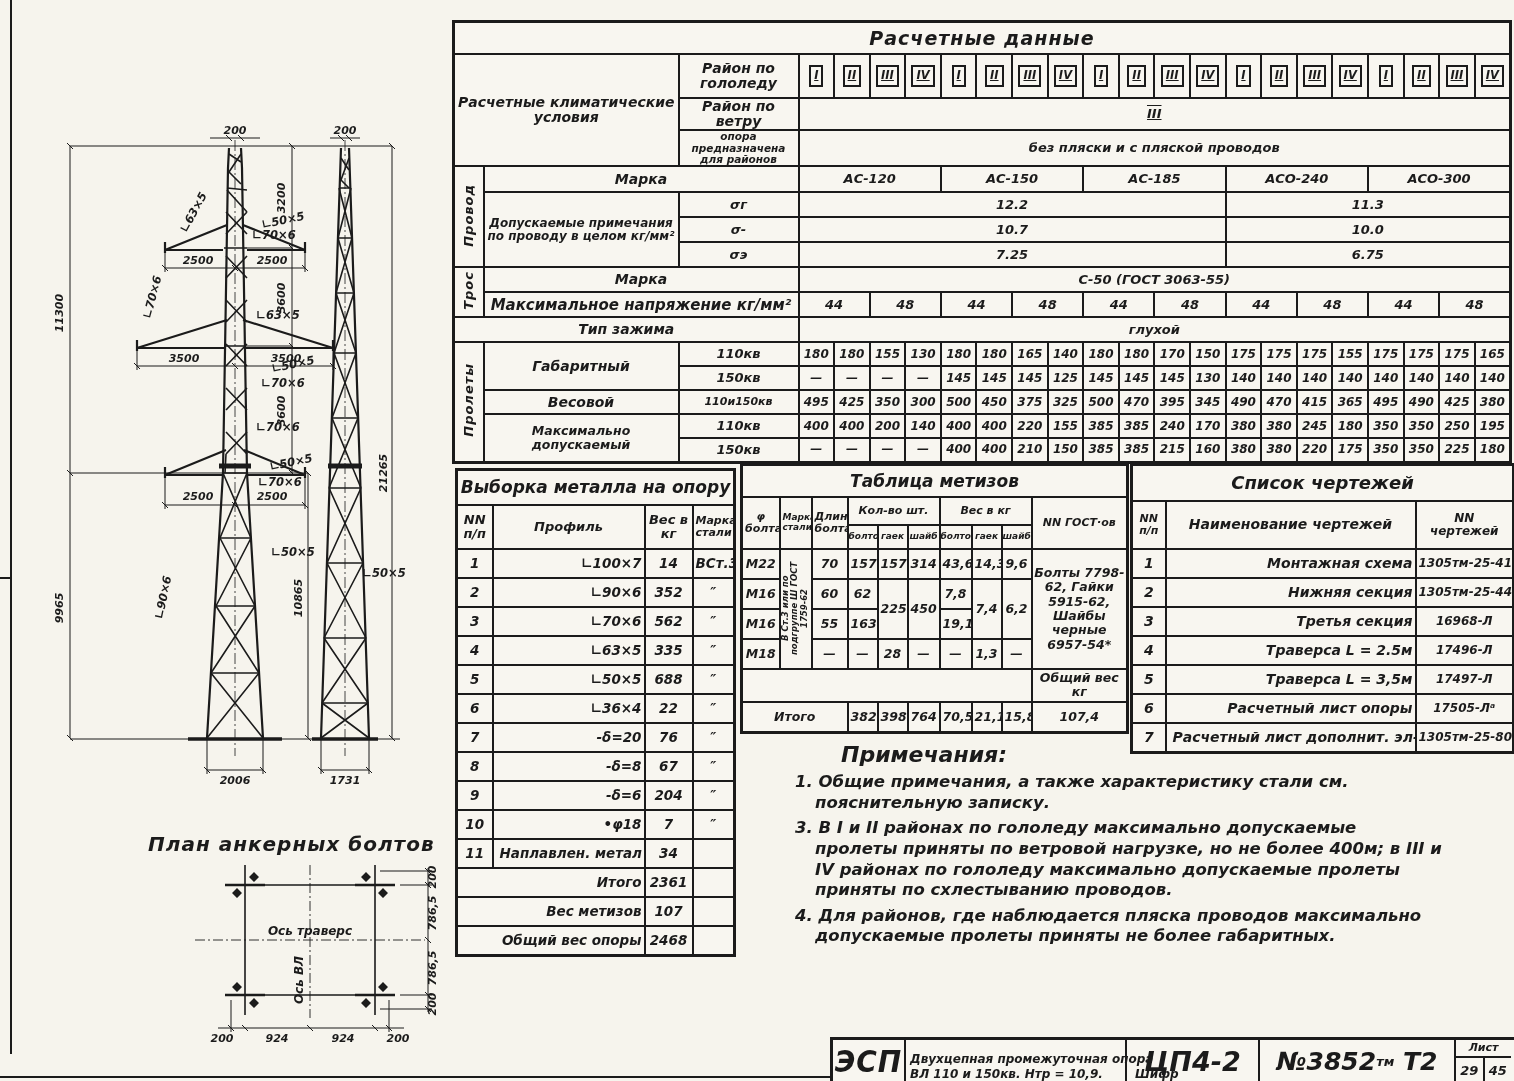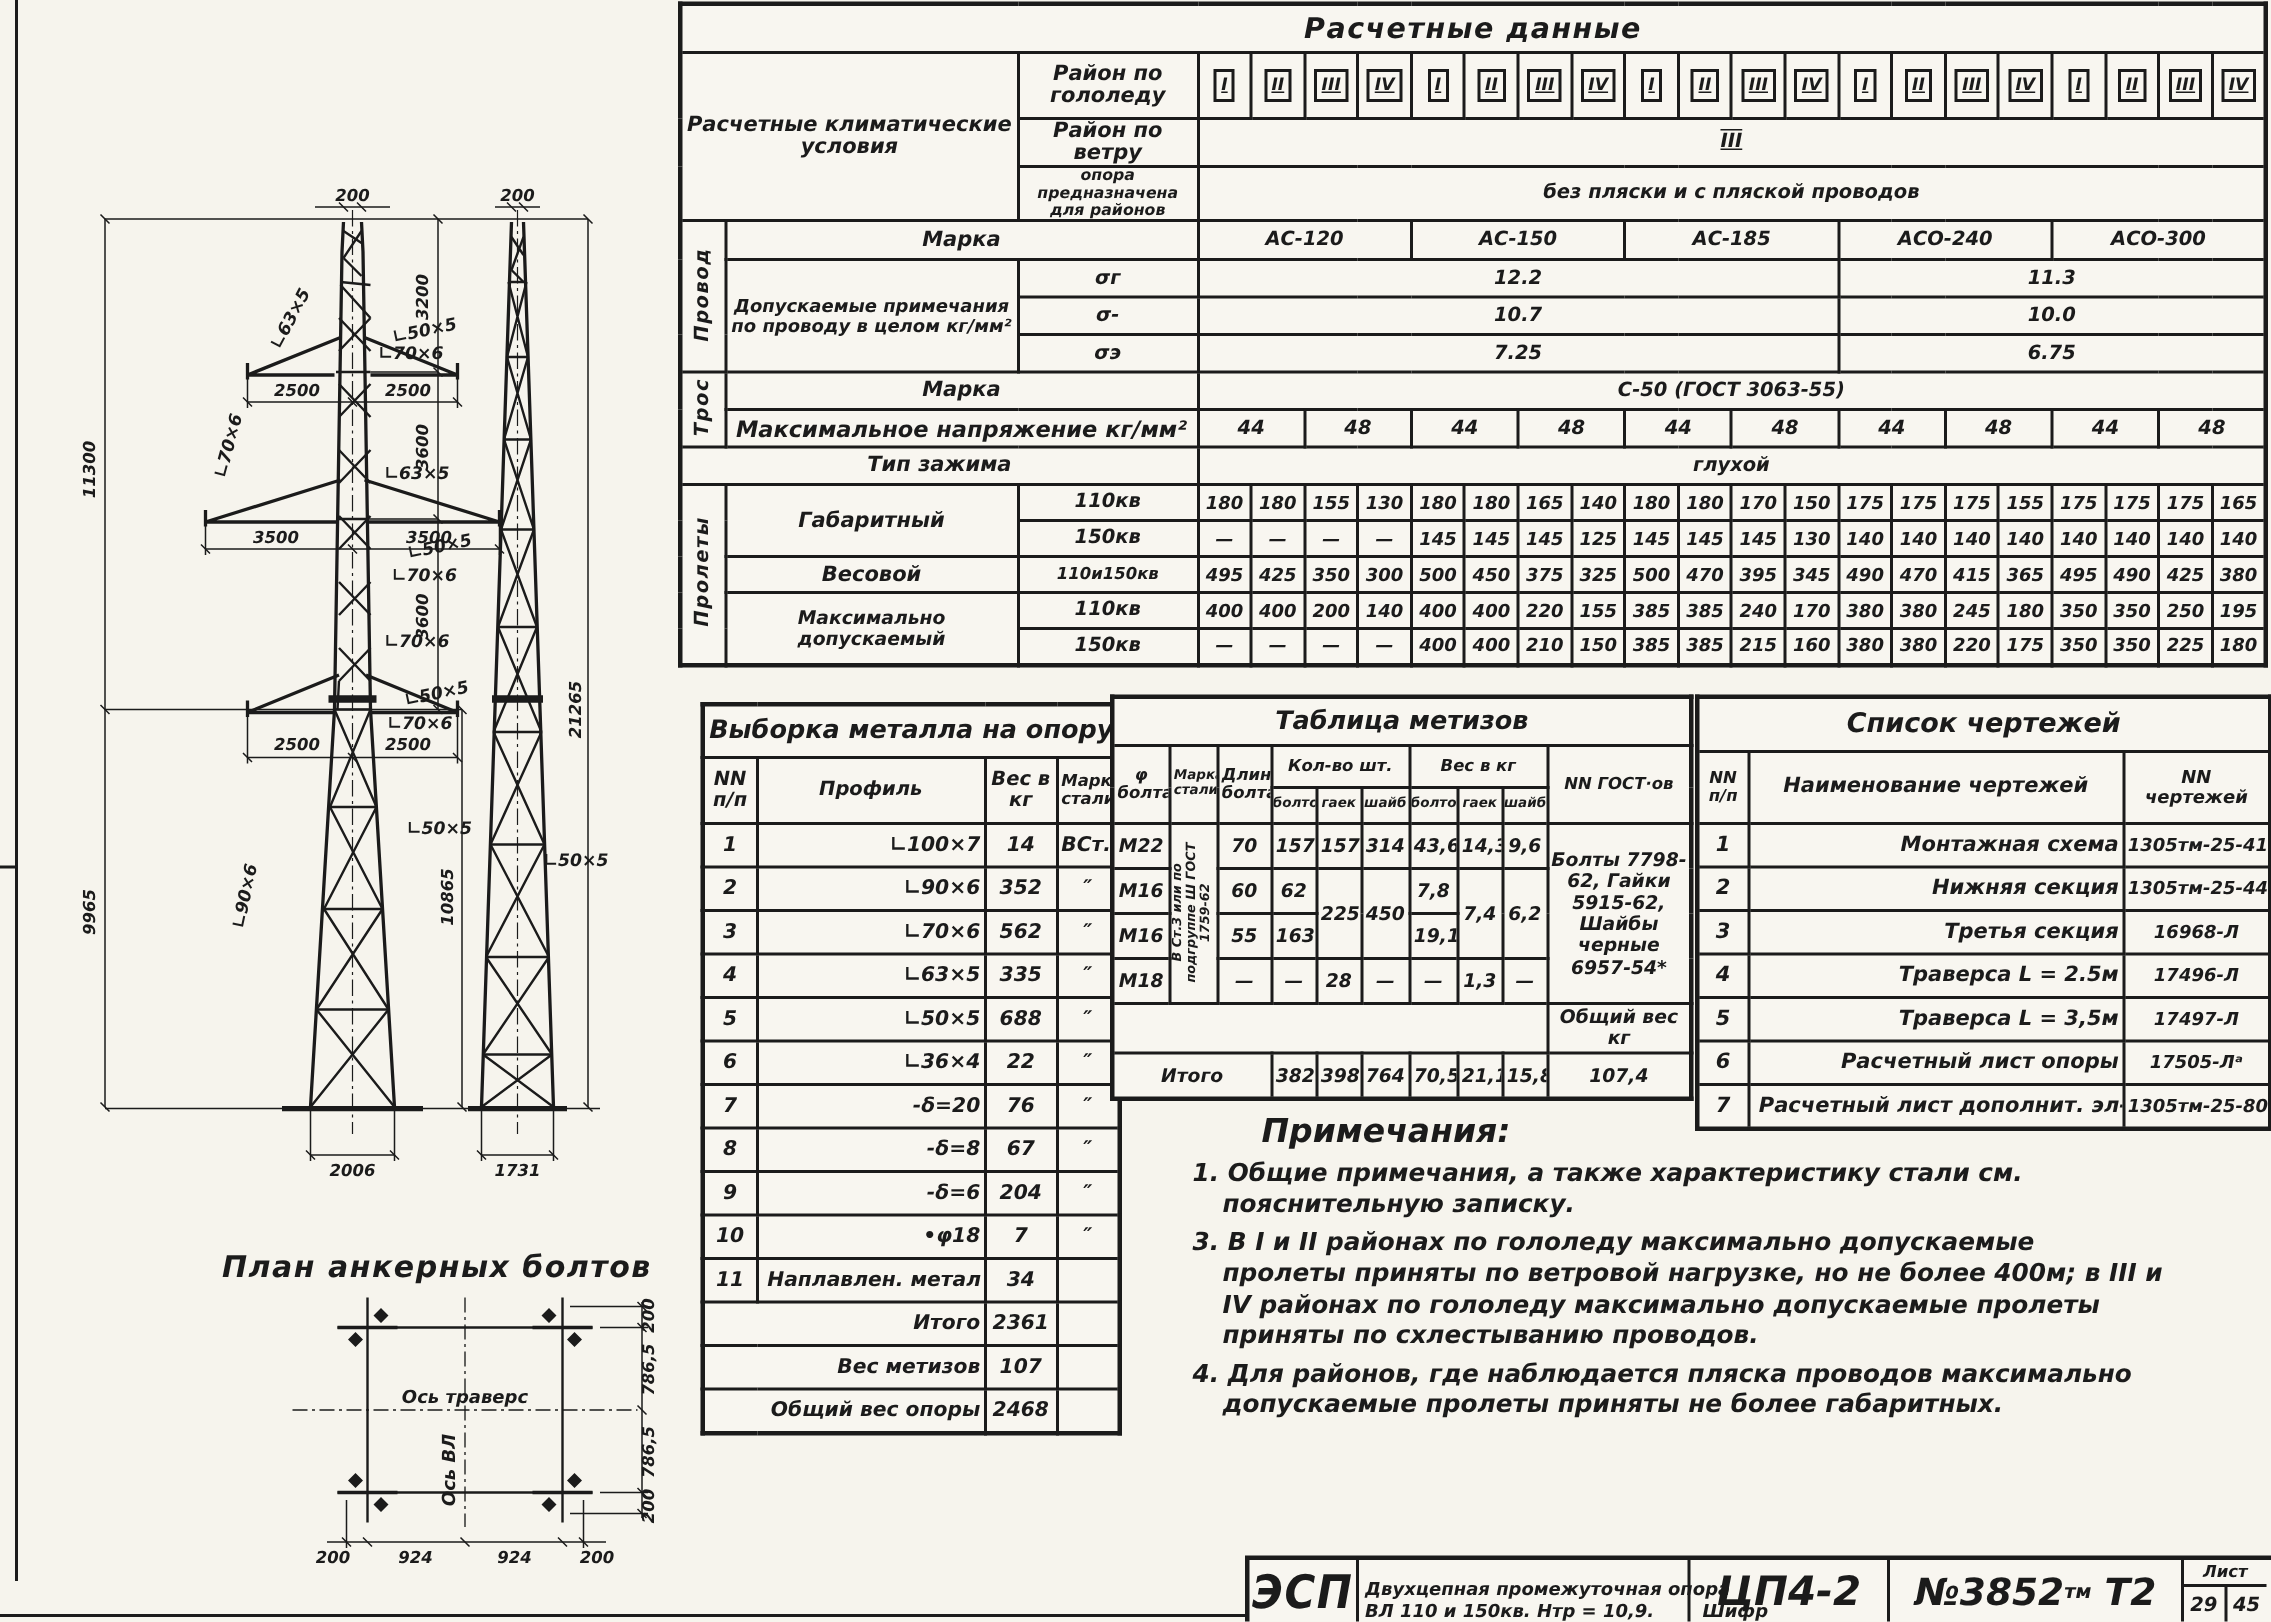--- a/index.html
+++ b/index.html
@@ -88,21 +88,21 @@
   text.axis{font:italic 700 12px "DejaVu Sans",sans-serif;text-anchor:middle}
   .ink{stroke:#1b1b1b;fill:none}
 </style>
 </head>
 <body>
 
 <div class="abs frame-left"></div>
 <div class="abs frame-bottom"></div>
 <div class="abs frame-tick"></div>
 
-<table class="calc abs" style="left:452px;top:1px">
+<table class="calc abs" style="left:452px;top:20px">
   <colgroup>
     <col style="width:30px">
       <col style="width:195px">
       <col style="width:120px">
     <col span="20">
   </colgroup>
   <tbody>
       <tr>
         <td colspan="23" class="ttl">Расчетные данные</td>
       </tr>
@@ -405,21 +405,21 @@
       <text x="262" y="470" transform="rotate(-90 262 470)" class="dim">10865</text>
     </g>
   <g id="side-labels">
       <text x="305" y="6" class="dim">200</text>
       <text x="347" y="345" transform="rotate(-90 347 345)" class="dim">21265</text>
       <text x="344" y="449" class="prof">∟50×5</text>
       <text x="305" y="656" class="dim">1731</text>
     </g>
 </svg>
 
-<table class="metal abs" style="left:467px;top:468px">
+<table class="metal abs" style="left:455px;top:468px">
   <colgroup>
       <col style="width:36px">
       <col style="width:152px">
       <col style="width:48px">
       <col style="width:42px">
     </colgroup>
   <tbody>
       <tr>
         <td colspan="4" class="tt">Выборка металла на опору</td>
       </tr>

